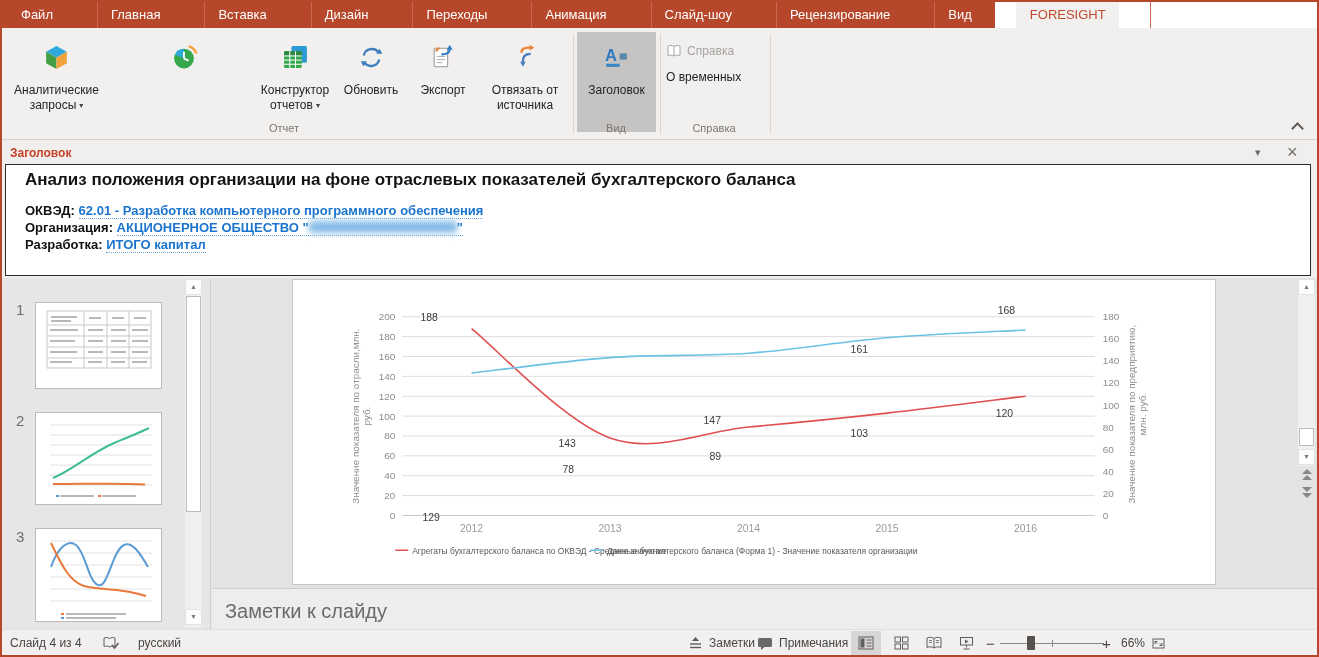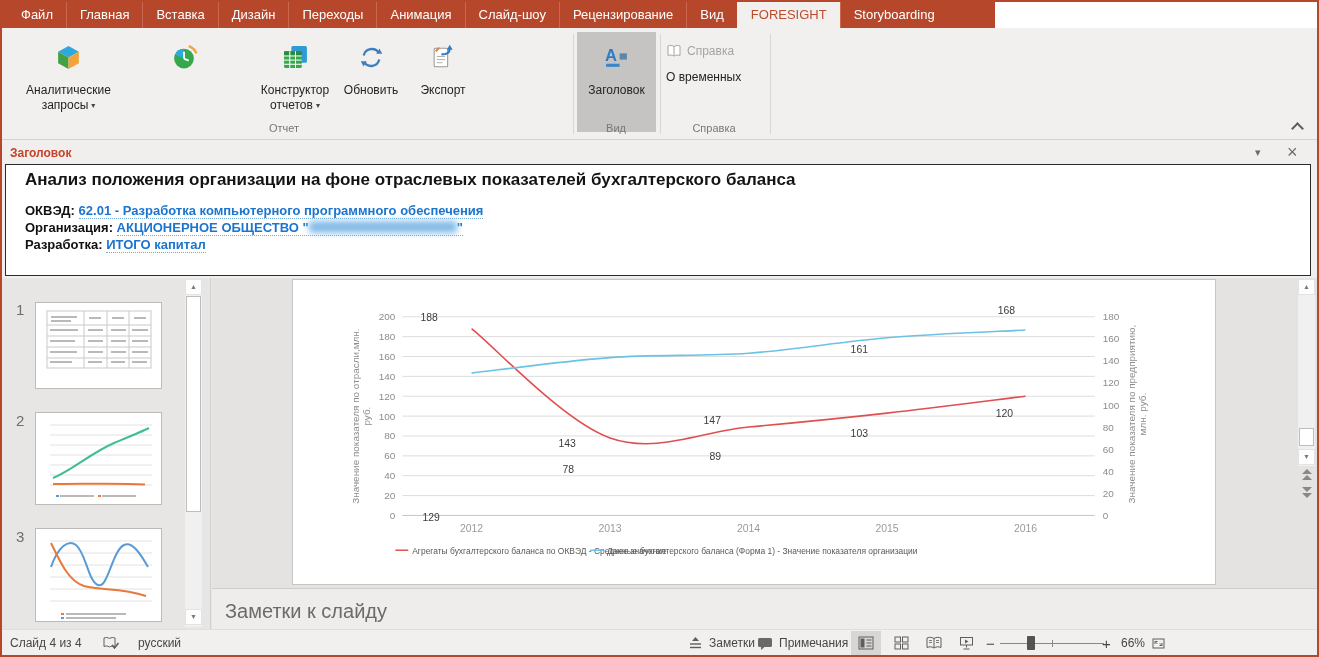--- a/index.html
+++ b/index.html
@@ -8,21 +8,21 @@
 
   
   .wb { position:absolute; background:#B7472A; z-index:50; }
   .wb.left { left:0; top:0; width:2px; height:657px; }
   .wb.right { left:1317px; top:0; width:2px; height:657px; }
   .wb.bottom { left:0; top:655px; width:1319px; height:2px; }
 
   
   .tabbar { position:absolute; left:0; top:0; width:1319px; height:28px; background:#B7472A; z-index:10; }
   .titlebar-fill { position:absolute; left:995px; top:2px; width:322px; height:26px; background:#FFFFFF; }
-  .tabs { position:absolute; left:8px; top:2px; height:26px; display:flex; }
+  .tabs { position:absolute; left:8px; top:2px; height:26px; display:flex;gap:31px; }
   .tab { padding:0 13px; line-height:26px; font-size:13px; color:#FFFFFF; white-space:nowrap; cursor:default; position:relative; }
   .tab + .tab { border-left:1px solid #C9684E; }
   .tab.active { background:#F2F0EF; color:#BE4B2E; border-left-color:transparent; }
 
   
   .ribbon { position:absolute; left:0; top:28px; width:1319px; height:112px; background:#F2F0EF; border-bottom:1px solid #D5D2CF; z-index:5; }
   .bigbtn { position:absolute; top:4px; height:100px; text-align:center; font-size:12px; color:#252423; cursor:pointer; }
   .bigbtn .icn { height:40px; padding-top:12px; display:flex; justify-content:center; }
   .bigbtn .lbl { margin-top:11px; line-height:15px; }
   .bigbtn.toggled { background:#C6C4C3; }
@@ -96,21 +96,21 @@
         <div class="tab">Анимация</div>
         <div class="tab">Слайд-шоу</div>
         <div class="tab">Рецензирование</div>
         <div class="tab">Вид</div>
         <div class="tab active">FORESIGHT</div>
         <div class="tab">Storyboarding</div>
       </div>
   </div>
 
   <div class="ribbon">
-    <div class="bigbtn" style="left:12px;width:113px;">
+    <div class="bigbtn" style="left:0;width:113px;">
       <div class="icn">
         <svg width="27" height="27" viewBox="0 0 26 26">
             <polygon points="13,2 23,7.5 13,13 3,7.5" fill="#2FA8DC"></polygon>
             <polygon points="3,7.5 13,13 13,24 3,18.5" fill="#43A047"></polygon>
             <polygon points="13,13 23,7.5 23,18.5 13,24" fill="#F2A33C"></polygon>
           </svg>
       </div>
       <div class="lbl">
           <div>Аналитические</div>
           <div><span>запросы</span><span class="caret">▾</span></div>
@@ -176,20 +176,34 @@
             </g>
             <path d="M11,10 Q19,10 19,4.5" stroke="#2E7CC3" stroke-width="2" fill="none"></path>
             <polygon points="16.2,5.5 21.8,5.5 19,0.8" fill="#2E7CC3"></polygon>
           </svg>
       </div>
       <div class="lbl">
           <div>Экспорт</div>
         </div>
     </div>
 
+    <div class="bigbtn" style="left:480px;width:90px;">
+      <div class="icn">
+        <svg width="27" height="27" viewBox="0 0 26 26">
+            <path d="M9,8.5 C9,4.5 12,3.5 16,3.5 L18,3.5" stroke="#E8833A" stroke-width="2.2" fill="none"></path>
+            <polygon points="17,0.8 17,6.2 21.5,3.5" fill="#E8833A"></polygon>
+            <path d="M18,9.5 C12,9.5 10.5,12.5 10.5,16.5 L10.5,18" stroke="#4A7FBF" stroke-width="2.2" fill="none"></path>
+            <polygon points="7.8,17 13.2,17 10.5,21.8" fill="#4A7FBF"></polygon>
+          </svg>
+      </div>
+      <div class="lbl">
+          <div>Отвязать от</div>
+          <div>источника</div>
+        </div>
+    </div>
 
     <div class="rsep" style="left:573px;"></div>
 
     <div class="bigbtn toggled" style="left:577px;width:79px;">
       <div class="icn">
         <svg width="27" height="27" viewBox="0 0 26 26">
             <text x="2" y="16" font-size="16" font-weight="bold" fill="#2E7CC3" font-family="Liberation Sans, sans-serif">A</text>
             <rect x="16" y="9" width="7" height="6" fill="#5B87A8"></rect>
             <rect x="3" y="19" width="13" height="3" fill="#3A87C8"></rect>
           </svg>

